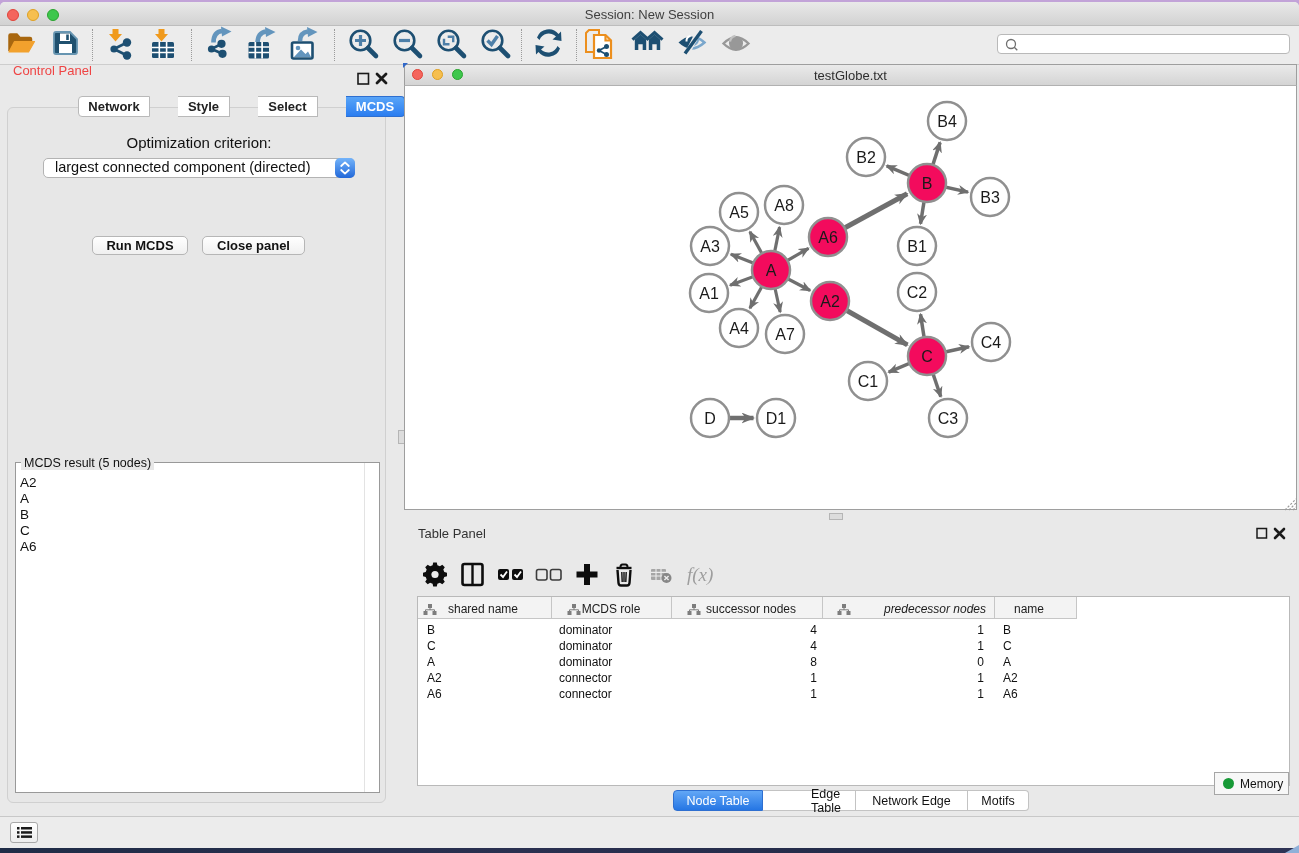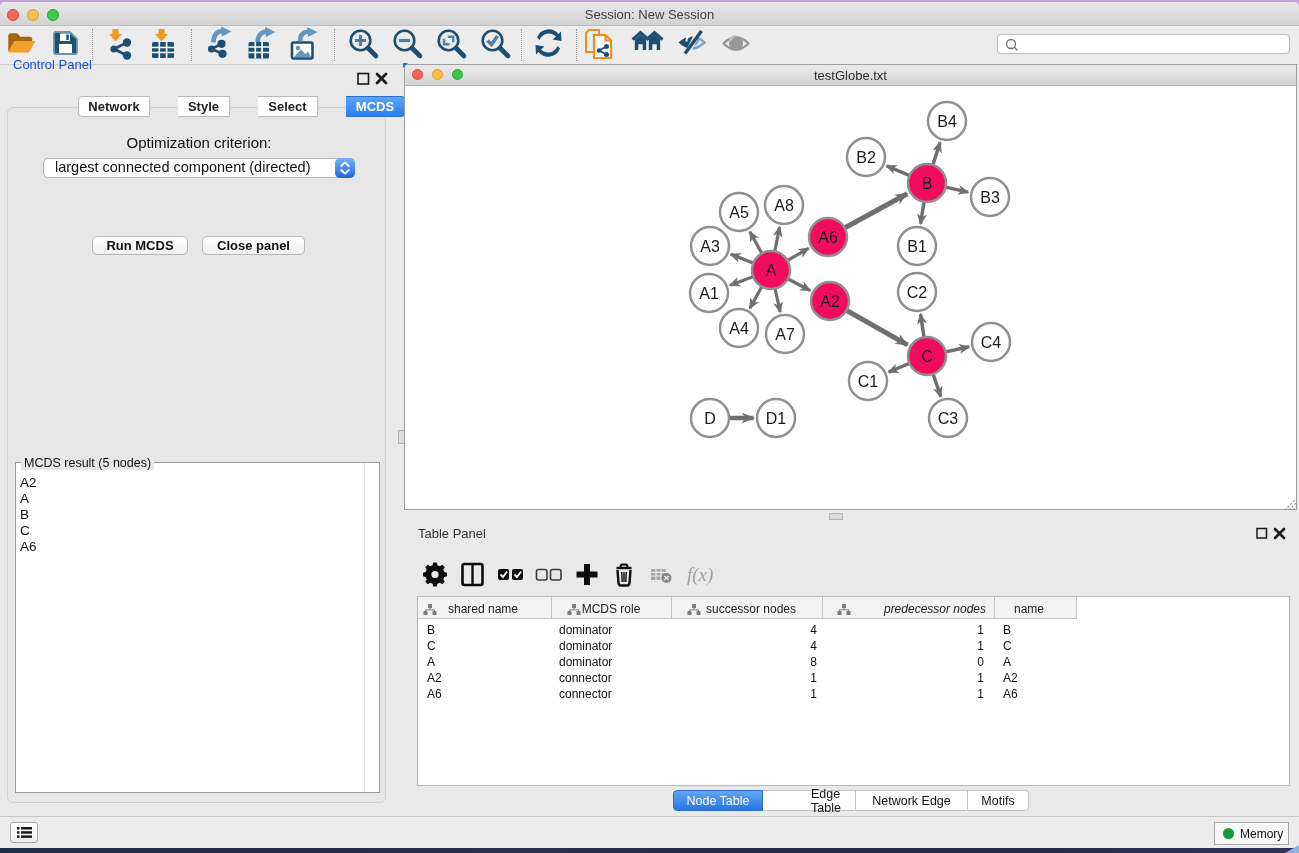--- a/index.html
+++ b/index.html
@@ -8,21 +8,21 @@
 .abs{position:absolute;}
 #desktop-top{left:0;top:0;width:1299px;height:8px;background:#c2a3d8;}
 #app{left:0;top:2px;width:1299px;height:846px;background:#e9e9e9;border-radius:5px 5px 0 0;}
 #titlebar{left:0;top:2px;width:1299px;height:24px;background:linear-gradient(#e9e9e9,#d2d2d2);border-bottom:1px solid #bdbdbd;border-radius:5px 5px 0 0;}
 .light{position:absolute;top:7px;width:12px;height:12px;border-radius:50%;}
 #titletext{left:0;top:7px;width:1299px;text-align:center;font-size:13px;color:#404040;}
 #toolbar{left:0;top:26px;width:1299px;height:39px;background:#ececec;border-bottom:1px solid #cdcdcd;}
 .tsep{position:absolute;top:29px;height:32px;width:0;border-left:1px dotted #9a9a9a;}
 #searchbox{left:997px;top:34px;width:293px;height:20px;background:#fff;border:1px solid #b9b9b9;border-radius:4px;}
 
-#cp-title{left:13px;top:57px;font-size:13px;color:#1d4ed8;}
+#cp-title{left:13px;top:63px;font-size:13px;color:#ef4444;}
 #cp-box{left:7px;top:107px;width:379px;height:696px;background:#e7e7e7;border:1px solid #d0d0d0;border-radius:6px;}
 .tabrow{position:absolute;display:flex;}
 .tab{height:21px;background:#fff;border:1px solid #b9b9b9;border-left:none;font-size:13px;font-weight:600;color:#222;display:flex;align-items:center;justify-content:center;}
 .tab.first{border-left:1px solid #b9b9b9;border-radius:4px 0 0 4px;}
 .tab.last{border-radius:0 4px 4px 0;}
 .tab.sel{background:linear-gradient(#59a5f8,#2b7df0);color:#fff;border-color:#2e6fd0;}
 #opt-label{left:9px;top:134px;width:380px;text-align:center;font-size:15px;color:#111;}
 #dropdown{left:43px;top:158px;width:312px;height:20px;background:#fff;border:1px solid #b3b3b3;border-radius:5px;font-size:14.5px;color:#111;line-height:17.5px;padding-left:11px;}
 #stepper{left:335px;top:158px;width:20px;height:20px;background:linear-gradient(#74b4fa,#2268d9);border-radius:5px;}
 .btn{position:absolute;height:19px;background:linear-gradient(#ffffff,#f0f0f0);border:1px solid #b6b6b6;border-radius:5px;font-size:13px;font-weight:600;color:#111;display:flex;align-items:center;justify-content:center;margin-top:44px;}
@@ -39,21 +39,21 @@
 #tp-title{left:418px;top:526px;font-size:13px;color:#333;}
 #tblbox{left:417px;top:596px;width:873px;height:190px;background:#fff;border:1px solid #b9b9b9;}
 #tblhead{position:absolute;left:0;top:0;width:659px;height:22px;background:#f3f3f3;border-bottom:1px solid #c6c6c6;}
 .hsep{position:absolute;top:0;height:22px;width:1px;background:#c6c6c6;}
 .hcell{position:absolute;top:5px;width:200px;font-size:12px;color:#1c1c1c;text-align:center;}
 .tcell{position:absolute;font-size:12px;color:#111;}
 .tnum{position:absolute;width:60px;font-size:12px;color:#111;text-align:right;}
 .btab{height:21px;background:#fff;border:1px solid #c3c3c3;border-left:none;font-size:12.5px;color:#111;display:flex;align-items:center;justify-content:center;}
 
 #statusbar{left:0;top:816px;width:1299px;height:32px;background:#ececec;border-top:1px solid #c8c8c8;}
-#memorybtn{left:1214px;top:822px;width:75px;height:23px;background:#f7f7f7;border:1px solid #a6a6a6;font-size:12px;color:#111;display:flex;align-items:center;}
+#memorybtn{left:1214px;top:772px;width:75px;height:23px;background:#f7f7f7;border:1px solid #a6a6a6;font-size:12px;color:#111;display:flex;align-items:center;}
 #listbtn{left:10px;top:822px;width:28px;height:21px;background:linear-gradient(#fff,#ededed);border:1px solid #a8a8a8;border-radius:3px;}
 </style>
 </head>
 <body>
 <div class="abs" id="desktop-top"></div>
 <div class="abs" id="app"></div>
 <div class="abs" id="titlebar">
   <div class="light" style="left:7px;background:#f4655d;border:0.5px solid #e0443a;"></div>
   <div class="light" style="left:27px;background:#f6bf4f;border:0.5px solid #dfa023;"></div>
   <div class="light" style="left:47px;background:#3ec74d;border:0.5px solid #2aa32f;"></div>

